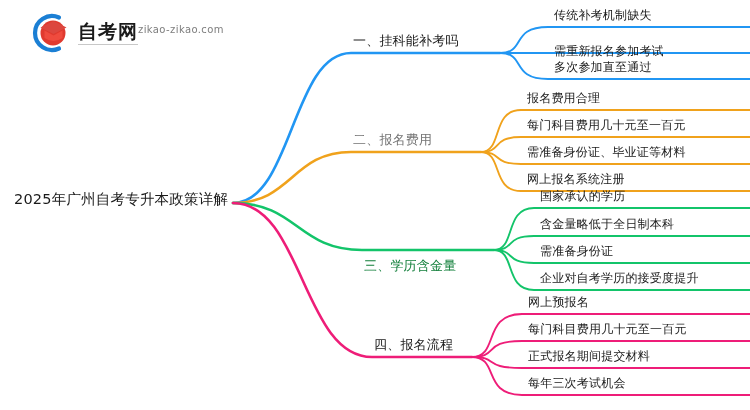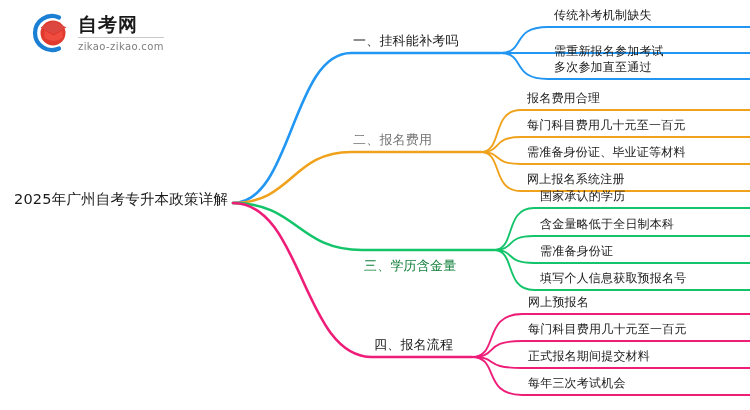--- a/index.html
+++ b/index.html
@@ -37,21 +37,21 @@
   }
   .logo-mark {
     width: 46px;
     height: 46px;
     position: relative;
     flex: 0 0 auto;
   }
   .logo-text {
     margin-left: 6px;
     display: flex;
-    flex-direction: column;
+    flex-direction: row;
     justify-content: center;
   }
   .logo-title {
     font-size: 19px;
     font-weight: bold;
     color: #1a1a1a;
     letter-spacing: 1px;
     line-height: 1.1;
     padding-bottom: 2px;
     border-bottom: 1px solid #c8c8c8;
@@ -149,21 +149,21 @@
       <div class="l2" style="left: 554px; top: 79px;">多次参加直至通过</div>
       <div class="l1" style="left: 353px; top: 152px; color: #737373;">二、报名费用</div>
       <div class="l2" style="left: 527px; top: 110px;">报名费用合理</div>
       <div class="l2" style="left: 527px; top: 137px;">每门科目费用几十元至一百元</div>
       <div class="l2" style="left: 527px; top: 164px;">需准备身份证、毕业证等材料</div>
       <div class="l2" style="left: 527px; top: 191px;">网上报名系统注册</div>
       <div class="l1" style="left: 364px; top: 250px; color: #15803d; margin-top: 28px;">三、学历含金量</div>
       <div class="l2" style="left: 540px; top: 208px;">国家承认的学历</div>
       <div class="l2" style="left: 540px; top: 236px;">含金量略低于全日制本科</div>
       <div class="l2" style="left: 540px; top: 263px;">需准备身份证</div>
-      <div class="l2" style="left: 540px; top: 290px;">填写个人信息获取预报名号</div>
+      <div class="l2" style="left: 540px; top: 290px;">企业对自考学历的接受度提升</div>
       <div class="l1" style="left: 374px; top: 357px; color: rgb(26, 26, 26);">四、报名流程</div>
       <div class="l2" style="left: 528px; top: 314px;">网上预报名</div>
       <div class="l2" style="left: 528px; top: 341px;">每门科目费用几十元至一百元</div>
       <div class="l2" style="left: 528px; top: 368px;">正式报名期间提交材料</div>
       <div class="l2" style="left: 528px; top: 395px;">每年三次考试机会</div>
     </div>
 
 </div>
 
 </body></html>

